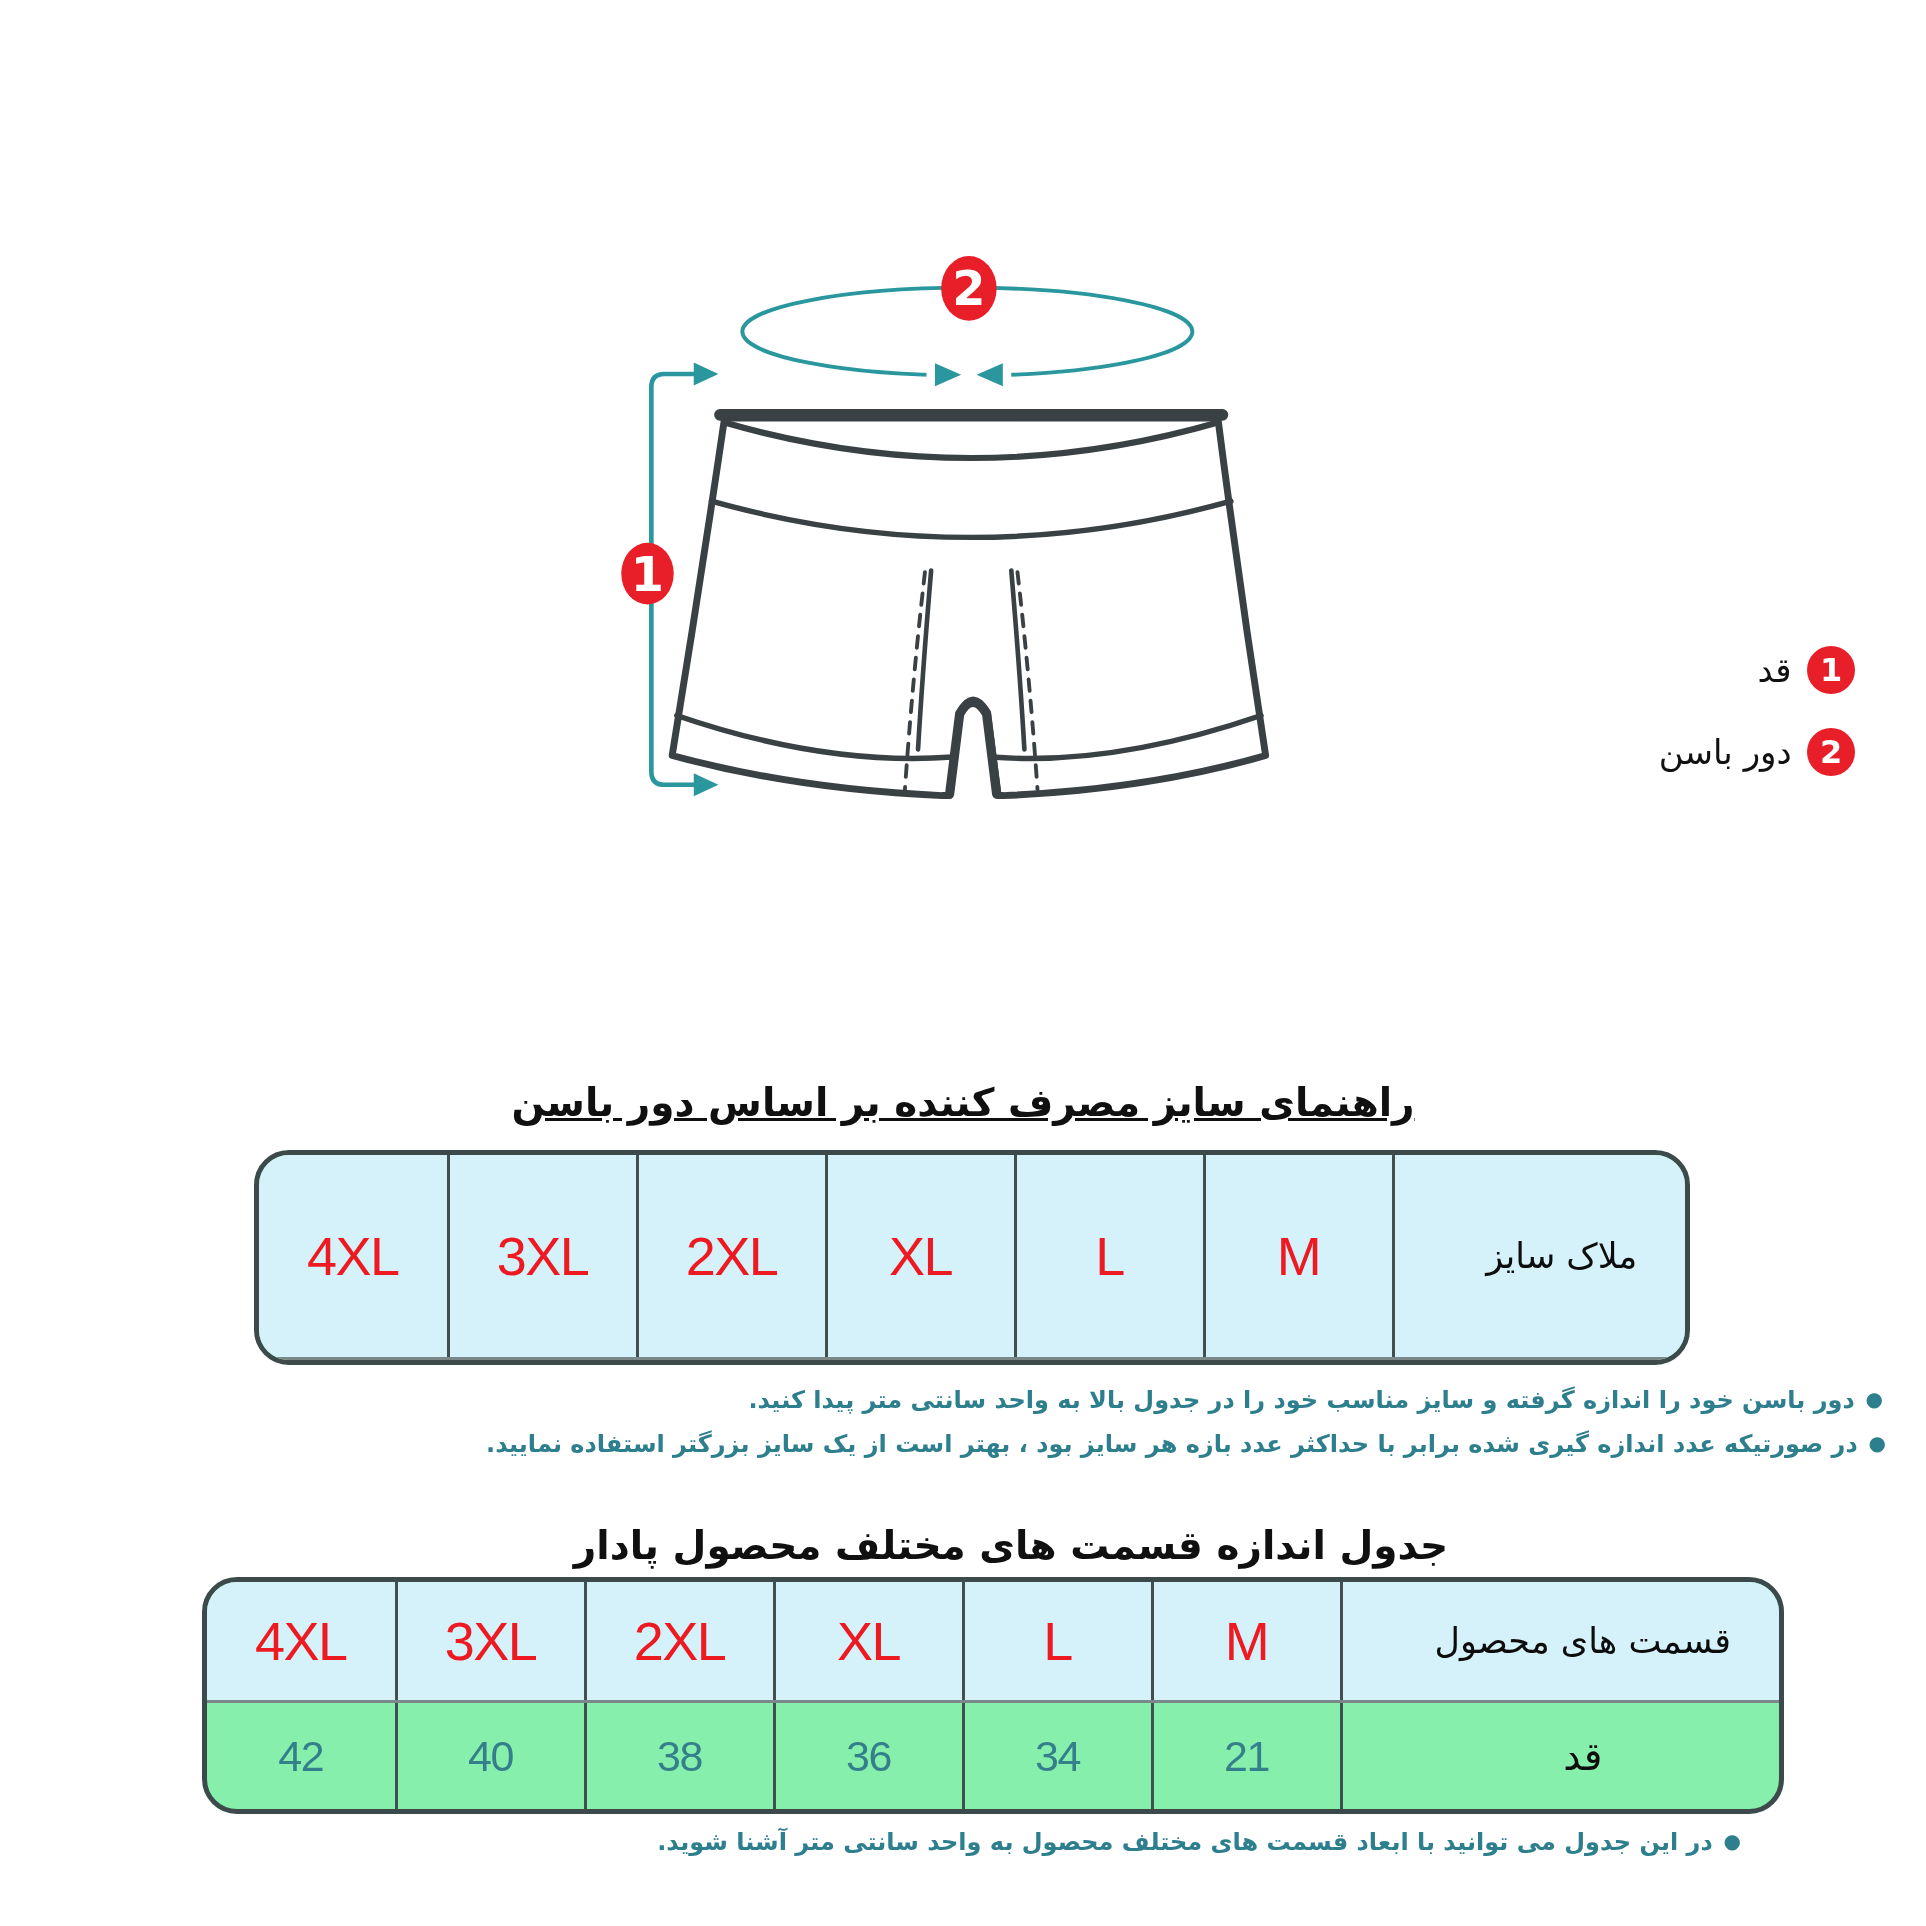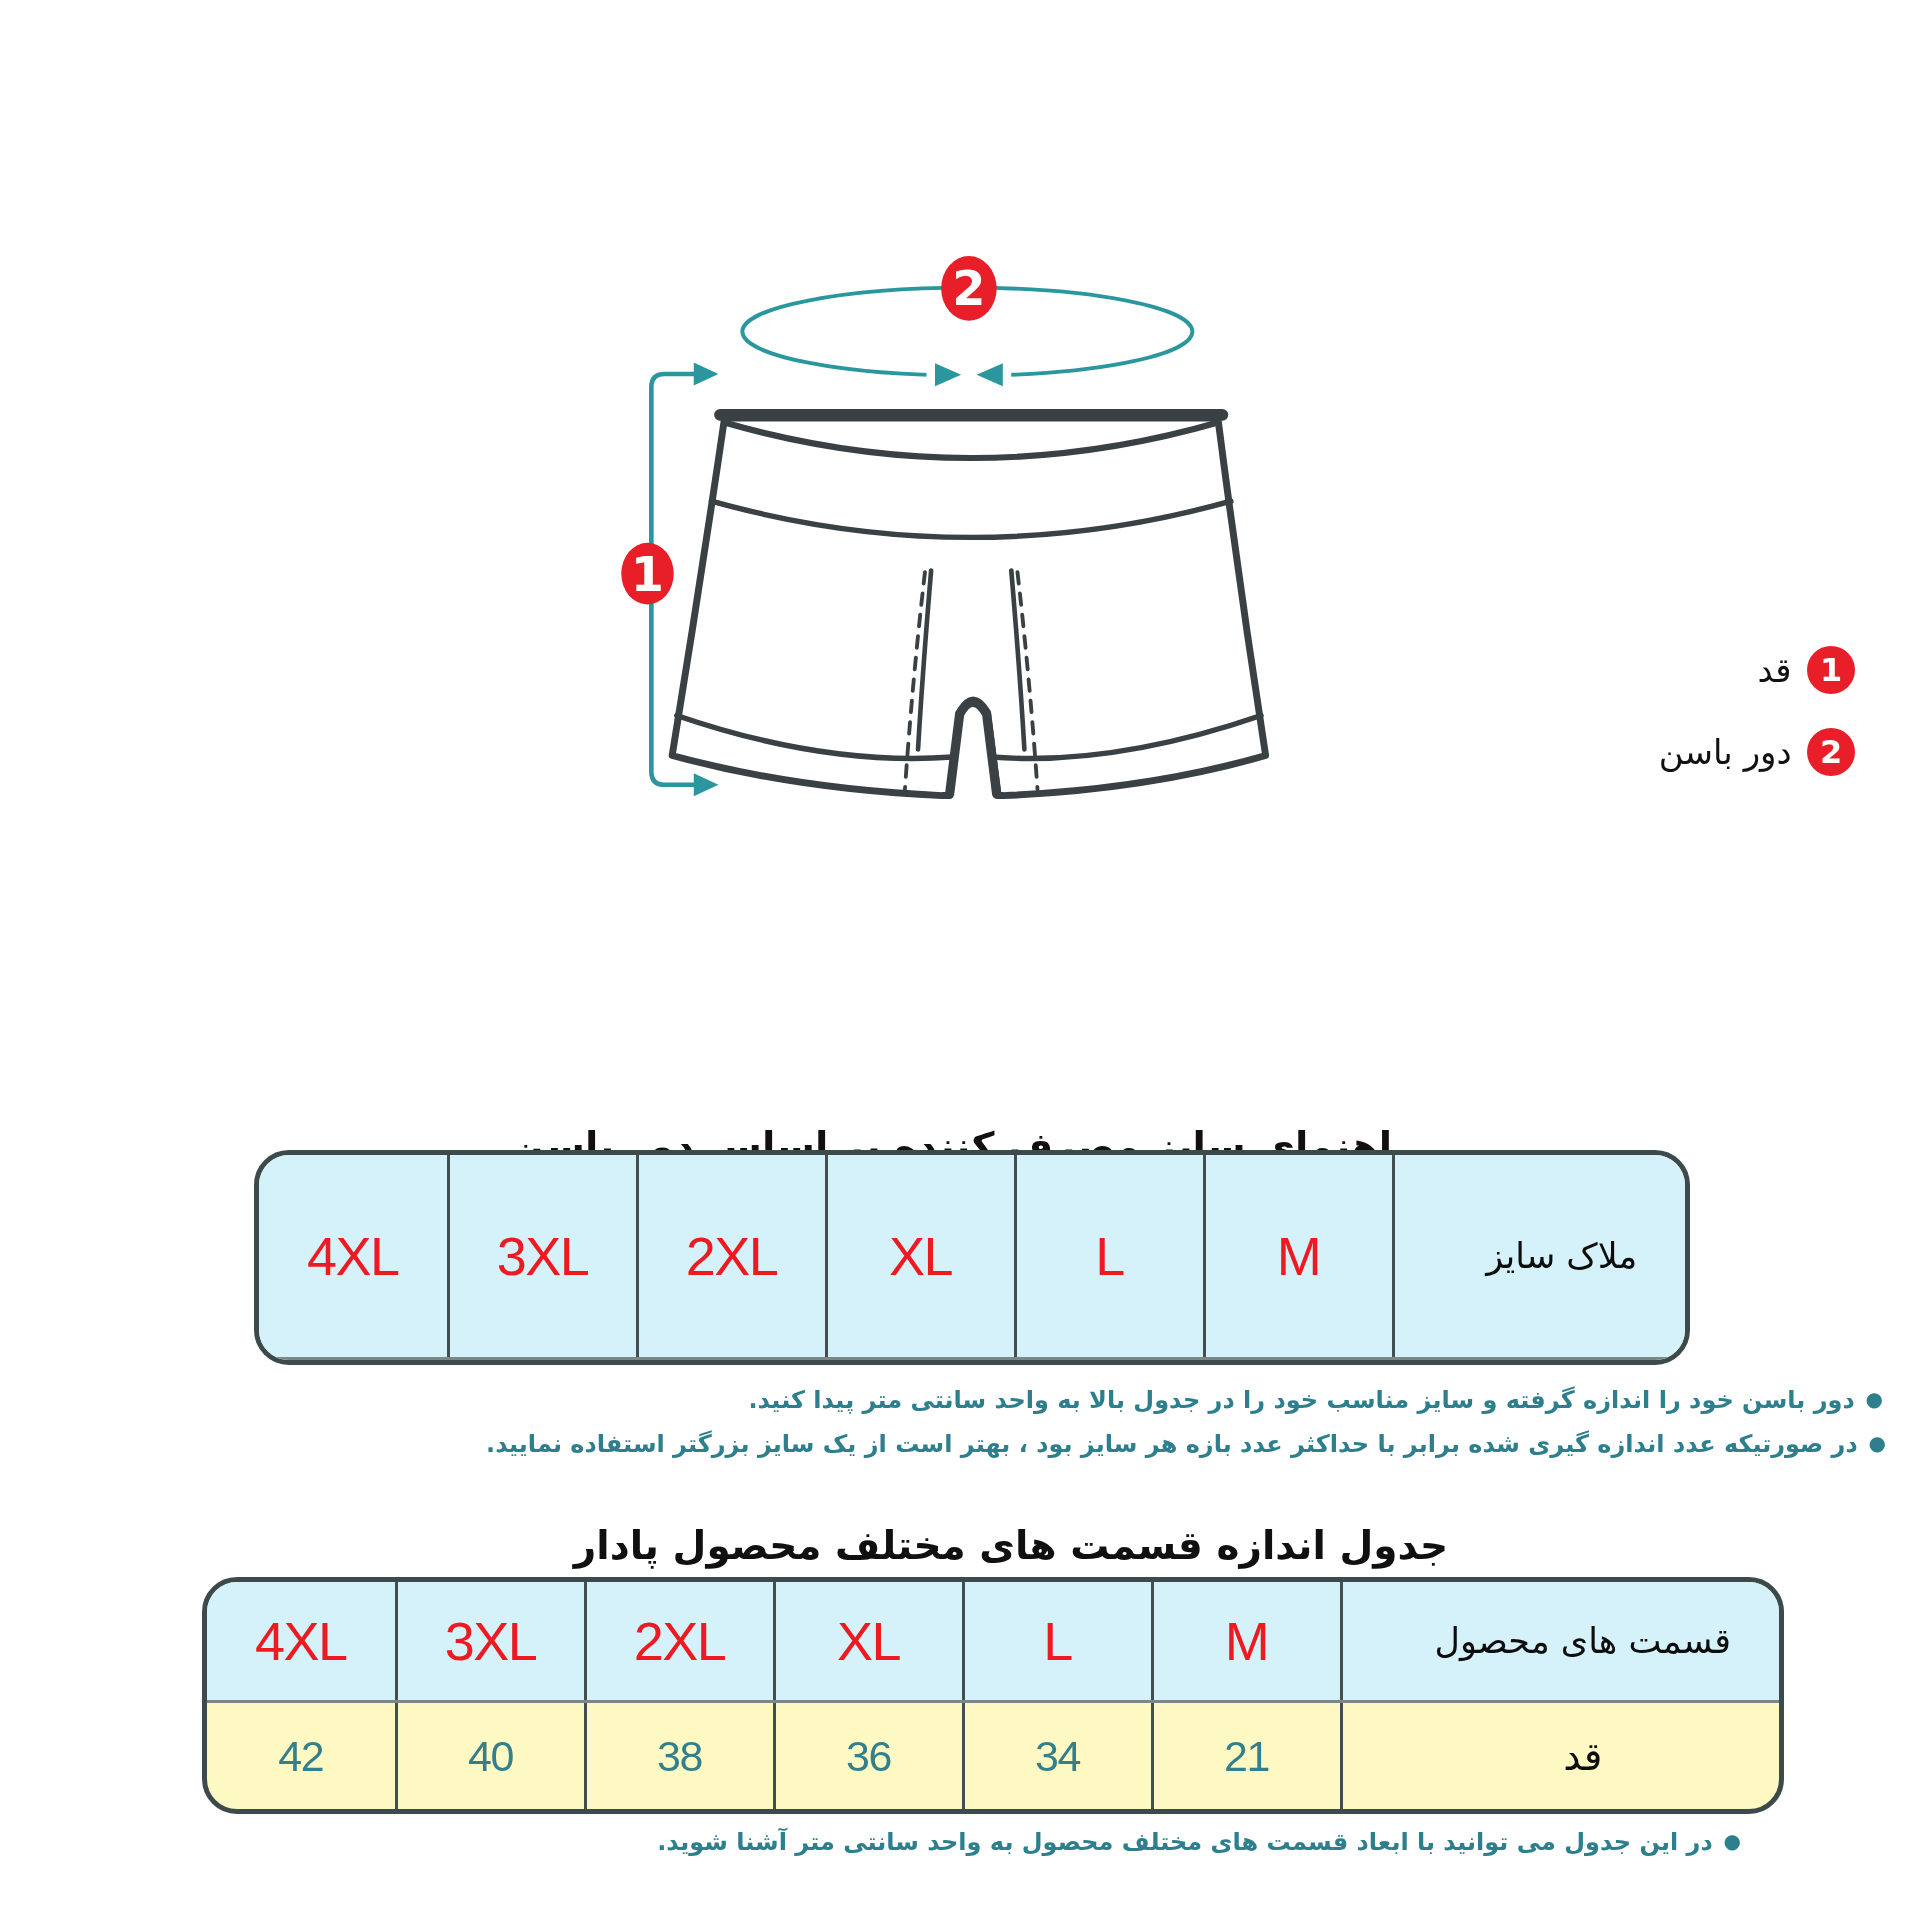--- a/index.html
+++ b/index.html
@@ -18,26 +18,26 @@
     display:flex;align-items:center;justify-content:center;
     font:bold 32px "DejaVu Sans",sans-serif;flex:0 0 auto;
   }
   .legend-label{font:400 34px "DejaVu Sans",sans-serif;color:#111111;direction:rtl;white-space:nowrap;}
 
   
   .sec-title{
     position:absolute;left:0;width:1926px;text-align:center;
     font:bold 39px "DejaVu Sans",sans-serif;color:#101010;direction:rtl;white-space:nowrap;
   }
-  #title1{top:1124px;}
+  #title1{top:1080px;text-decoration:underline;}
   #title2{top:1523px;padding-left:48px;}
 
   
   .tbl{
-    position:absolute;border:5.4px solid #3c4a4c;border-radius:35px;overflow:hidden;background:#fef9c3;
+    position:absolute;border:5.4px solid #3c4a4c;border-radius:35px;overflow:hidden;background:#86efac;
   }
   #table1{left:254px;top:1150px;width:1426px;height:205px;}
   #table2{left:202px;top:1577px;width:1572px;height:227px;}
   .tbl table{width:100%;height:100%;border-collapse:collapse;table-layout:fixed;text-align:center;}
   .tbl td{border-left:3.1px solid #41504f;vertical-align:middle;padding:0;}
   .tbl td:first-child{border-left:none;}
   .tbl tr.head td{background:#d5f1f9;border-bottom:3.9px solid #7b8889;}
   #table1 tr.head{height:100px;} #table1 tr.data{height:94px;}
   #table2 tr.head{height:114px;} #table2 tr.data{height:102px;}
   td.sz{font:400 54px "Liberation Sans",sans-serif;color:#ee1a22;letter-spacing:-1.5px;}

